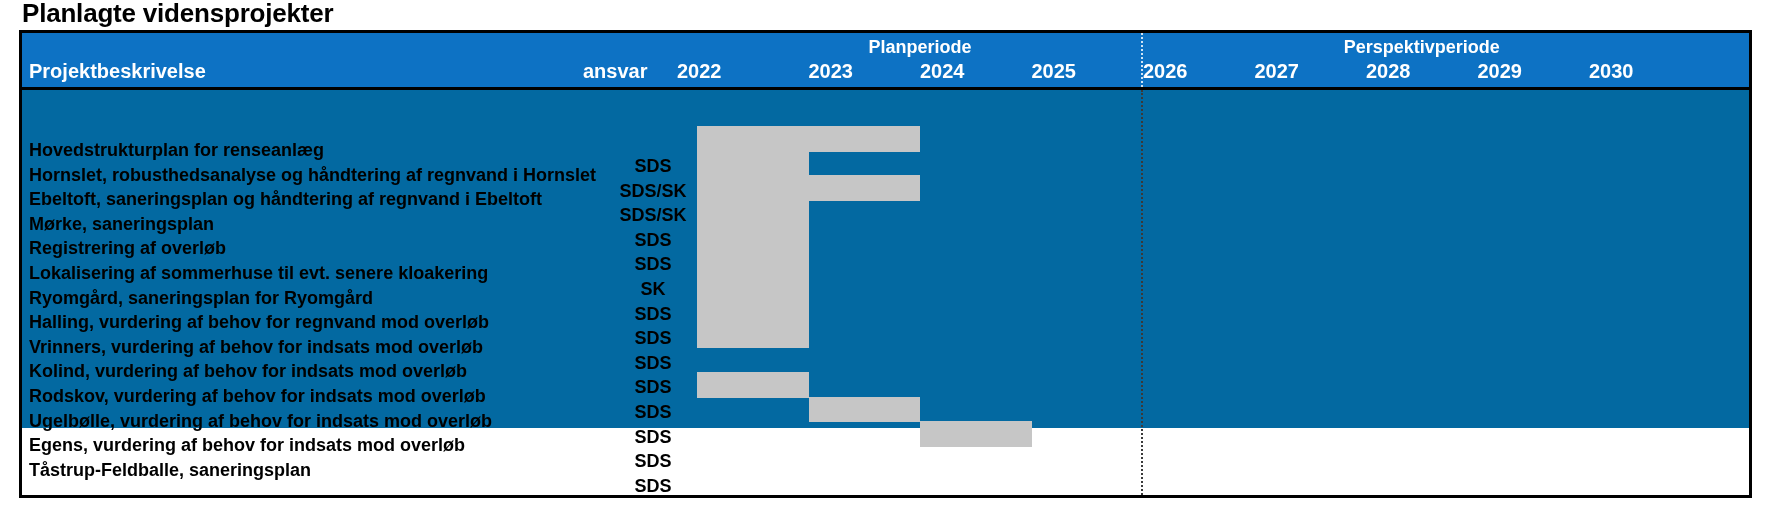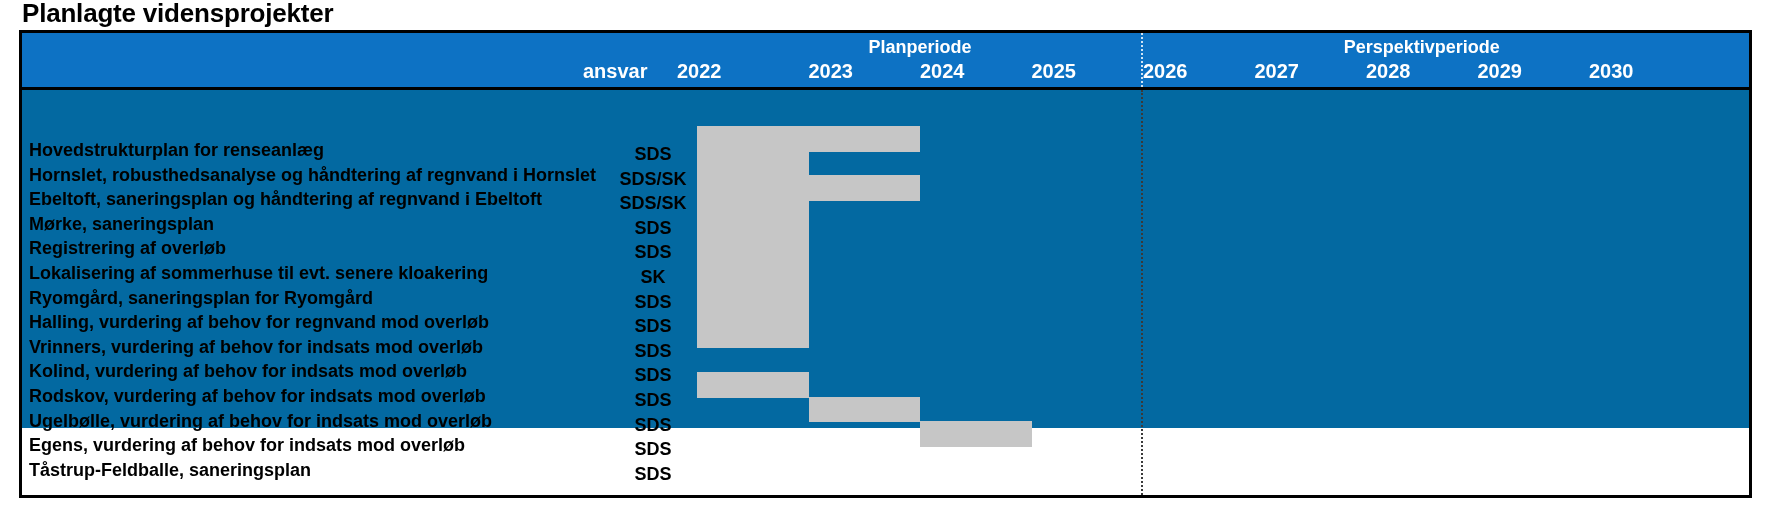--- a/index.html
+++ b/index.html
@@ -97,21 +97,21 @@
     left: 7px;
     top: 0;
     font-size: 18px;
     font-weight: bold;
     color: #000000;
     white-space: nowrap;
     line-height: 24.6px;
   }
   .row-ansvar {
     position: absolute;
-    top: 4px;
+    top: 16px;
     font-size: 18px;
     font-weight: bold;
     color: #000000;
     text-align: center;
     line-height: 24.6px;
   }
   .bar {
     position: absolute;
     background: #c6c6c6;
   }
@@ -122,20 +122,21 @@
 <div id="root">
 
   <div class="page-title">Planlagte vidensprojekter</div>
 
   <div class="table-frame">
 
     <div class="header-band">
       <div class="group-label" id="group-0" style="left: 675px; width: 446px;">Planperiode</div>
       <div class="group-label" id="group-1" style="left: 1121px; width: 557.5px;">Perspektivperiode</div>
 
+      <div class="col-head" style="left:7px;">Projektbeskrivelse</div>
       <div class="col-head center" id="head-ansvar" style="left: 561px; width: 140px;">ansvar</div>
 
       <div class="col-head center year-head" id="yh-0" style="left: 655px; width: 111.5px;">2022</div>
       <div class="col-head center year-head" id="yh-1" style="left: 786.5px; width: 111.5px;">2023</div>
       <div class="col-head center year-head" id="yh-2" style="left: 898px; width: 111.5px;">2024</div>
       <div class="col-head center year-head" id="yh-3" style="left: 1009.5px; width: 111.5px;">2025</div>
       <div class="col-head center year-head" id="yh-4" style="left: 1121px; width: 111.5px;">2026</div>
       <div class="col-head center year-head" id="yh-5" style="left: 1232.5px; width: 111.5px;">2027</div>
       <div class="col-head center year-head" id="yh-6" style="left: 1344px; width: 111.5px;">2028</div>
       <div class="col-head center year-head" id="yh-7" style="left: 1455.5px; width: 111.5px;">2029</div>

